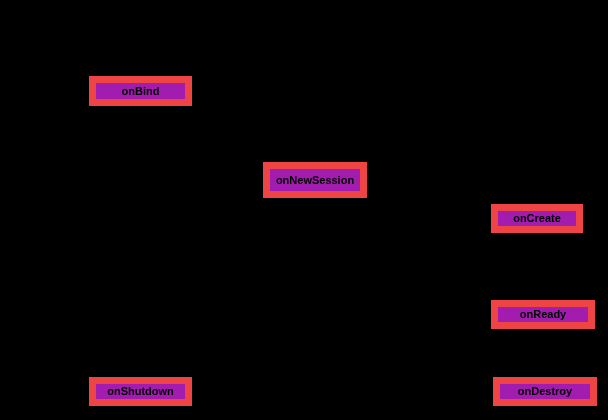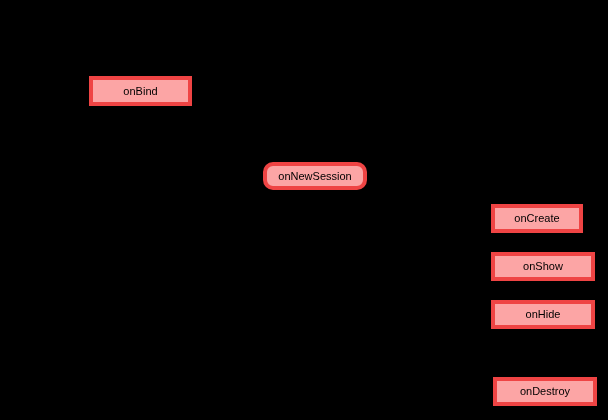--- a/index.html
+++ b/index.html
@@ -11,44 +11,45 @@
     position: relative;
     width: 608px;
     height: 420px;
     background: #000000;
     overflow: hidden;
     font-family: "Liberation Sans", sans-serif;
   }
   .node {
     position: absolute;
     box-sizing: border-box;
-    background: #fca5a5;
-    border: 4px solid #ef4444;
+    background: #a21caf;
+    border: 7px solid #ef4444;
     color: #000000;
     font-size: 11px;
     line-height: 1;
     display: flex;
     align-items: center;
     justify-content: center;
     text-align: center;
     white-space: nowrap;
+    font-weight: bold;
   }
   
   .pos-onbind      { left: 89px;  top: 76px;  width: 103px; height: 30px; }
   .pos-onready     { left: 89px;  top: 120px; width: 103px; height: 30px; }
-  .pos-onnewsession{ left: 263px; top: 162px; width: 104px; height: 28px; border-radius: 10px; }
+  .pos-onnewsession{ left: 263px; top: 162px; width: 104px; height: 36px; }
   .pos-oncreate    { left: 491px; top: 204px; width: 92px; height: 29px; }
   .pos-onshow      { left: 491px; top: 252px; width: 104px; height: 29px; }
   .pos-onhide      { left: 491px; top: 300px; width: 104px; height: 29px; }
   .pos-ondestroy   { left: 493px; top: 377px; width: 104px; height: 29px; }
   .pos-onshutdown  { left: 89px;  top: 377px; width: 103px; height: 29px; }
 </style>
 </head>
 <body>
 
 <div id="canvas">
   <div class="node pos-onbind">onBind</div>
   <div class="node pos-onnewsession">onNewSession</div>
   <div class="node pos-oncreate">onCreate</div>
-  <div class="node pos-onshow">onShow</div>
-  <div class="node pos-onhide">onHide</div>
+  <div class="node pos-onhide">onReady</div>
   <div class="node pos-ondestroy">onDestroy</div>
+  <div class="node pos-onshutdown">onShutdown</div>
 </div>
 
 </body></html>

